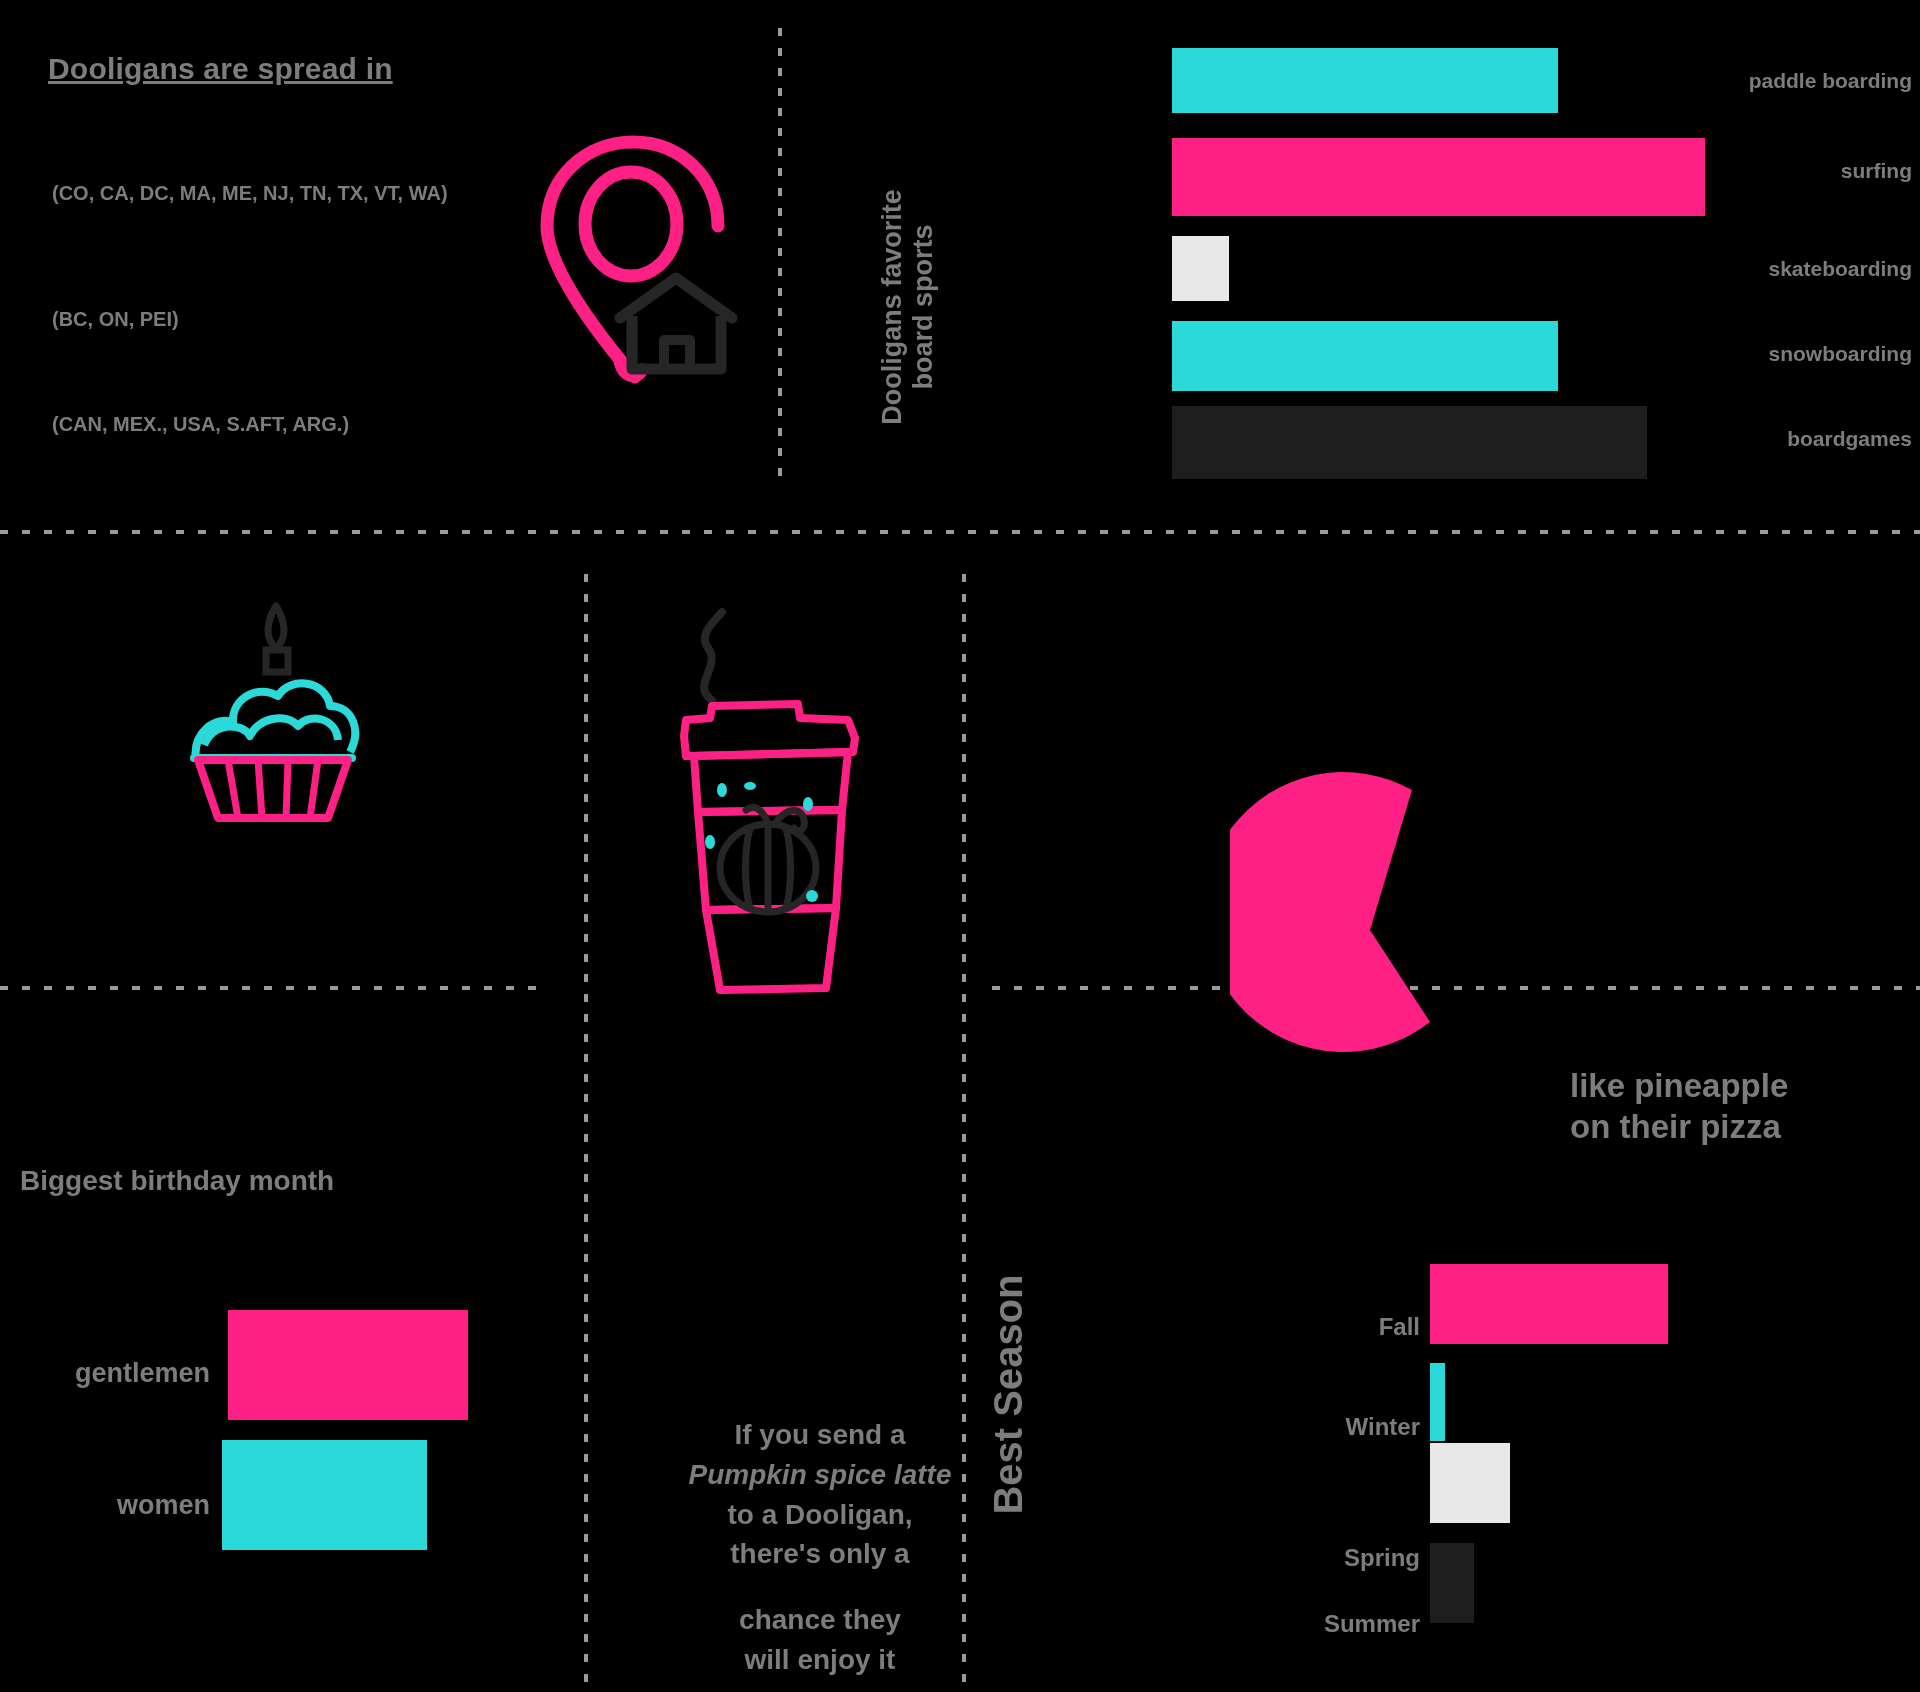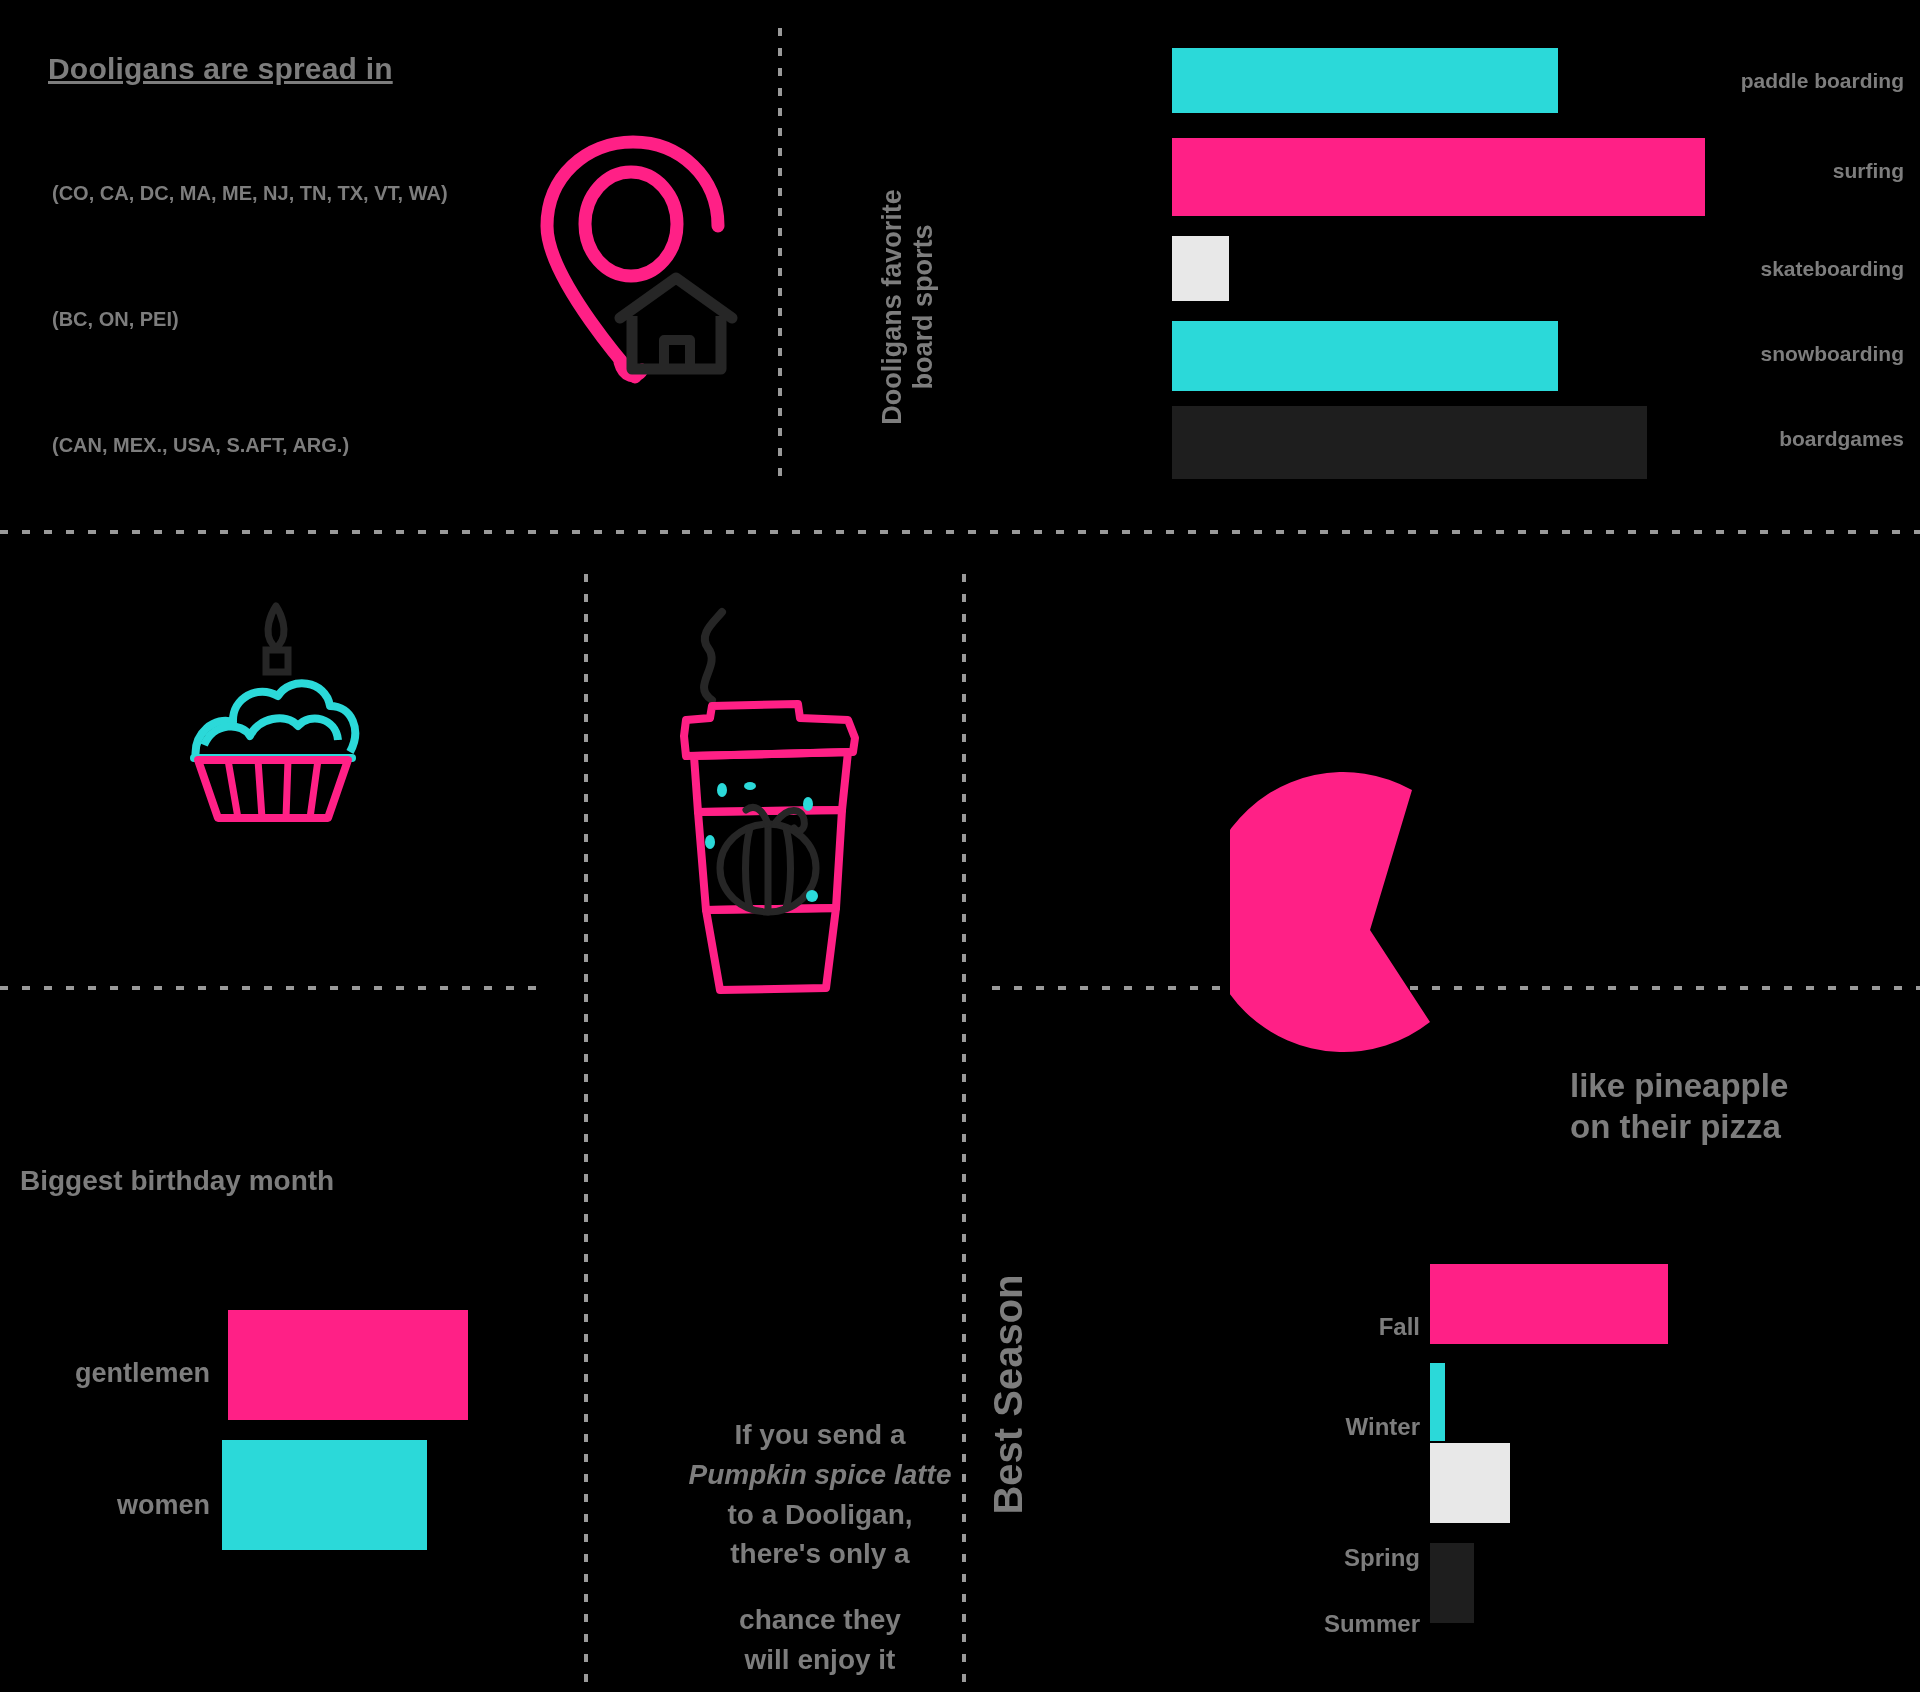--- a/index.html
+++ b/index.html
@@ -16,21 +16,21 @@
   
   #spread-title{left:48px;top:52px;font-size:30px;font-weight:bold;letter-spacing:.2px;text-decoration:underline;}
   .region-row{position:absolute;left:48px;font-size:20px;font-weight:bold;white-space:nowrap;}
   .region-num{color:#7d7d7d;margin-right:4px;}
 
   
   #sports-axis-label{left:-62px;top:248px;width:300px;transform:rotate(-90deg);
       font-size:27px;font-weight:bold;text-align:center;}
   .sportrow{position:absolute;left:0;width:100%;height:65px;}
   .sportlabel{position:absolute;right:0;width:340px;text-align:right;font-size:21px;font-weight:bold;
-      top:50%;transform:translateY(-50%);padding-right:16px;box-sizing:border-box;}
+      top:50%;transform:translateY(-50%);padding-right:8px;box-sizing:border-box;}
   .sportbar{position:absolute;left:352px;top:0;height:65px;}
 
   
   .gbar{position:absolute;}
   .glabel{position:absolute;font-size:27px;font-weight:bold;text-align:right;}
 
   
   #season-axis-label{left:952px;top:1382px;width:320px;transform:rotate(-90deg);
       font-size:40px;font-weight:bold;text-align:center;}
   .seasonlabel{position:absolute;width:170px;text-align:right;font-size:24px;font-weight:bold;}
@@ -48,21 +48,21 @@
 <body>
 
 <div class="abs" id="spread-title">Dooligans are spread in</div>
 
 <div class="region-row" style="top:182px">
   <span class="region-num"></span><span>(CO, CA, DC, MA, ME, NJ, TN, TX, VT, WA)</span>
 </div>
 <div class="region-row" style="top:308px">
   <span class="region-num"></span><span>(BC, ON, PEI)</span>
 </div>
-<div class="region-row" style="top:434px">
+<div class="region-row" style="top:413px">
   <span class="region-num"></span><span>(CAN, MEX., USA, S.AFT, ARG.)</span>
 </div>
 
 <div class="abs" style="left:500px;top:130px;width:260px;height:260px">
   <svg width="260" height="260" viewBox="0 0 260 260" fill="none">
     <path d="M135 247 C135 247 47 150 47 96 C47 47 86 12 133 12 C180 12 218 47 218 96" stroke="#ff2086" stroke-width="13" stroke-linecap="round" fill="none"></path>
     <ellipse cx="131" cy="94" rx="46" ry="52" stroke="#ff2086" stroke-width="13" fill="none"></ellipse>
     <path d="M120 232 C124 247 136 250 142 240" stroke="#ff2086" stroke-width="13" stroke-linecap="round" fill="none"></path>
   </svg>
 </div>

